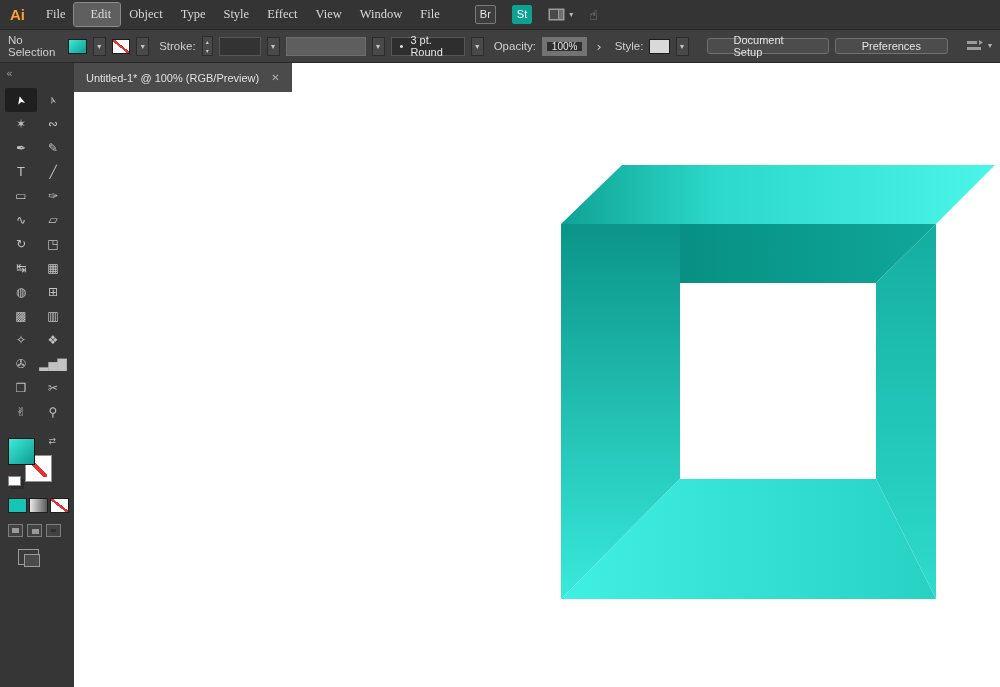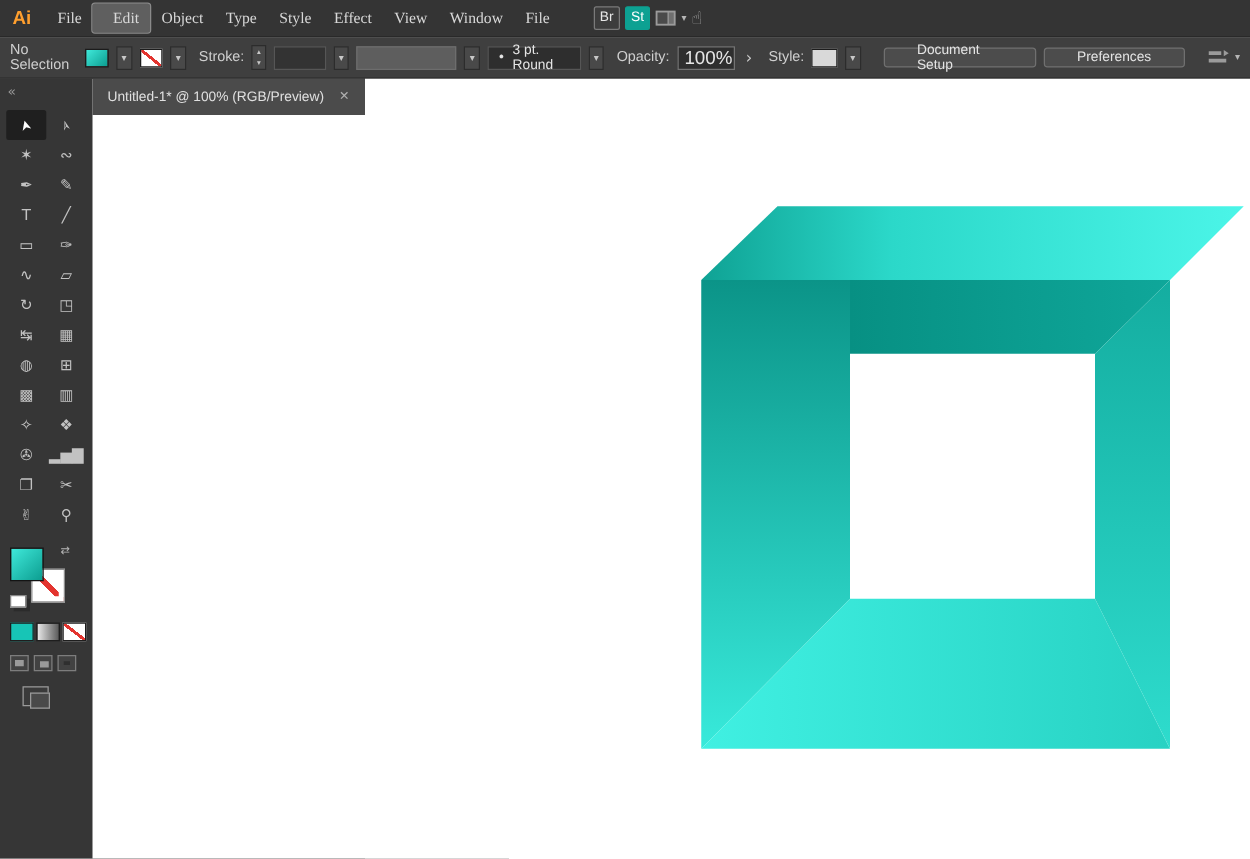--- a/index.html
+++ b/index.html
@@ -10,21 +10,21 @@
     background:#fff; color:#d6d6d6; -webkit-user-select:none; user-select:none;
   }
   .glyph { font-family:"DejaVu Sans",sans-serif; }
 
   
   .menubar { height:30px; background:#343434; border-bottom:1px solid #262626;
     display:flex; align-items:center; font-size:12.5px; }
   .logo { color:#ff9f2e; font-weight:bold; font-size:15px; padding:0 12px 0 10px; }
   .menu-item { padding:4px 9px; border-radius:2px; color:#d8d8d8; cursor:default;font-family:Liberation Serif, serif; }
   .menu-item.active { background:#5f5f5f; outline:1px solid #8a8a8a;padding-left:16px; }
-  .mb-right { display:flex; align-items:center; margin-left:26px; gap:4px; }
+  .mb-right { display:flex; align-items:center; margin-left:26px; gap:16px; }
   .badge { font-size:11px; line-height:1; padding:3px 4px; border:1px solid #7a7a7a;
     border-radius:2px; color:#e6e6e6; background:#3d3d3d; }
   .badge.stock { background:#0da192; border-color:#0da192; color:#fff; }
   .ws { display:flex; align-items:center; gap:4px; }
   .chev { color:#b5b5b5; font-size:8px; line-height:1; }
   .touch { color:#9f9f9f; font-size:14px; }
 
   
   .controlbar { height:33px; background:#3f3f3f; border-bottom:1px solid #2a2a2a;
     display:flex; align-items:center; font-size:11.5px; padding:0 8px; gap:6px; color:#cfcfcf; }
@@ -37,22 +37,22 @@
     color:#c8c8c8; font-size:8px; display:inline-flex; align-items:center; justify-content:center; }
   .stepper { width:13px; height:20px; display:inline-flex; flex-direction:column;
     border:1px solid #2c2c2c; background:#494949; }
   .stepper span { flex:1; font-size:6px; line-height:1; display:flex; align-items:center;
     justify-content:center; color:#c8c8c8; }
   .combo { height:19px; background:#333; border:1px solid #565656; display:inline-flex; align-items:center; }
   .combo.small { width:50px; }
   .combo.disabled { width:96px; background:#5e5e5e; border-color:#6d6d6d; }
   .brush-combo { height:19px; background:#2e2e2e; border:1px solid #565656; color:#e5e5e5;
     padding:0 8px; display:inline-flex; align-items:center; gap:7px; font-size:11px; }
-  .field { width:46px; height:19px; background:#2e2e2e; border:1px solid #737373; color:#e5e5e5;
-    padding:0 5px; font-size:15px; display:inline-flex; align-items:center; }
+  .field { width:46px; height:19px; background:#2e2e2e; border:5px solid #737373; color:#e5e5e5;
+    padding:0 5px; font-size:10px; display:inline-flex; align-items:center; }
   .more { color:#cccccc; font-size:13px; padding:0 3px; }
   .style-sw { width:24px; height:15px; background:#d9d9d9; border:1px solid #1c1c1c; display:inline-block; }
   .btn { height:16px; padding:0 26px; background:#4c4c4c; border:1px solid #707070; border-radius:3px;
     color:#e4e4e4; font-size:11px; display:inline-flex; align-items:center; }
   .gap12 { margin-left:12px; }
 
   
   .workspace { display:flex; height:624px; }
   .toolpanel { width:74px; background:#363636; display:flex; flex-direction:column; }
   .collapse { color:#9a9a9a; font-size:11px; padding:4px 0 0 6px; }

